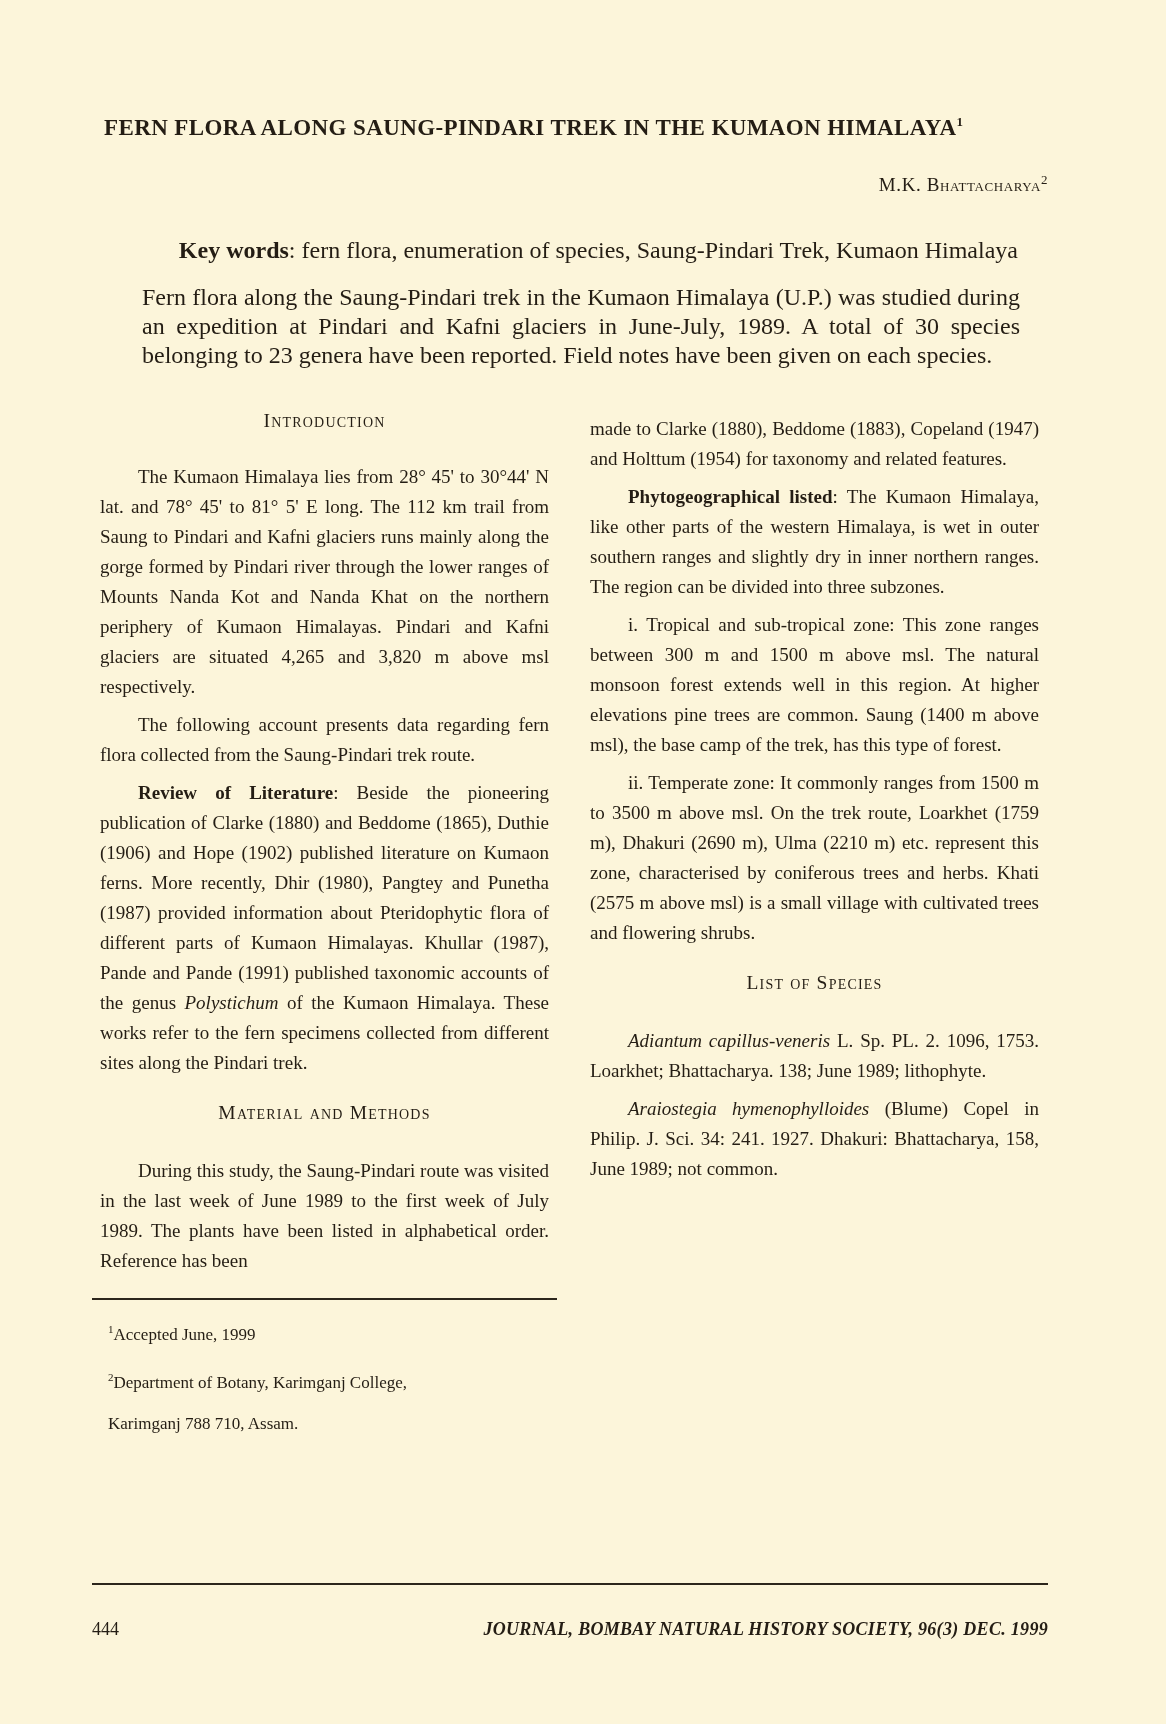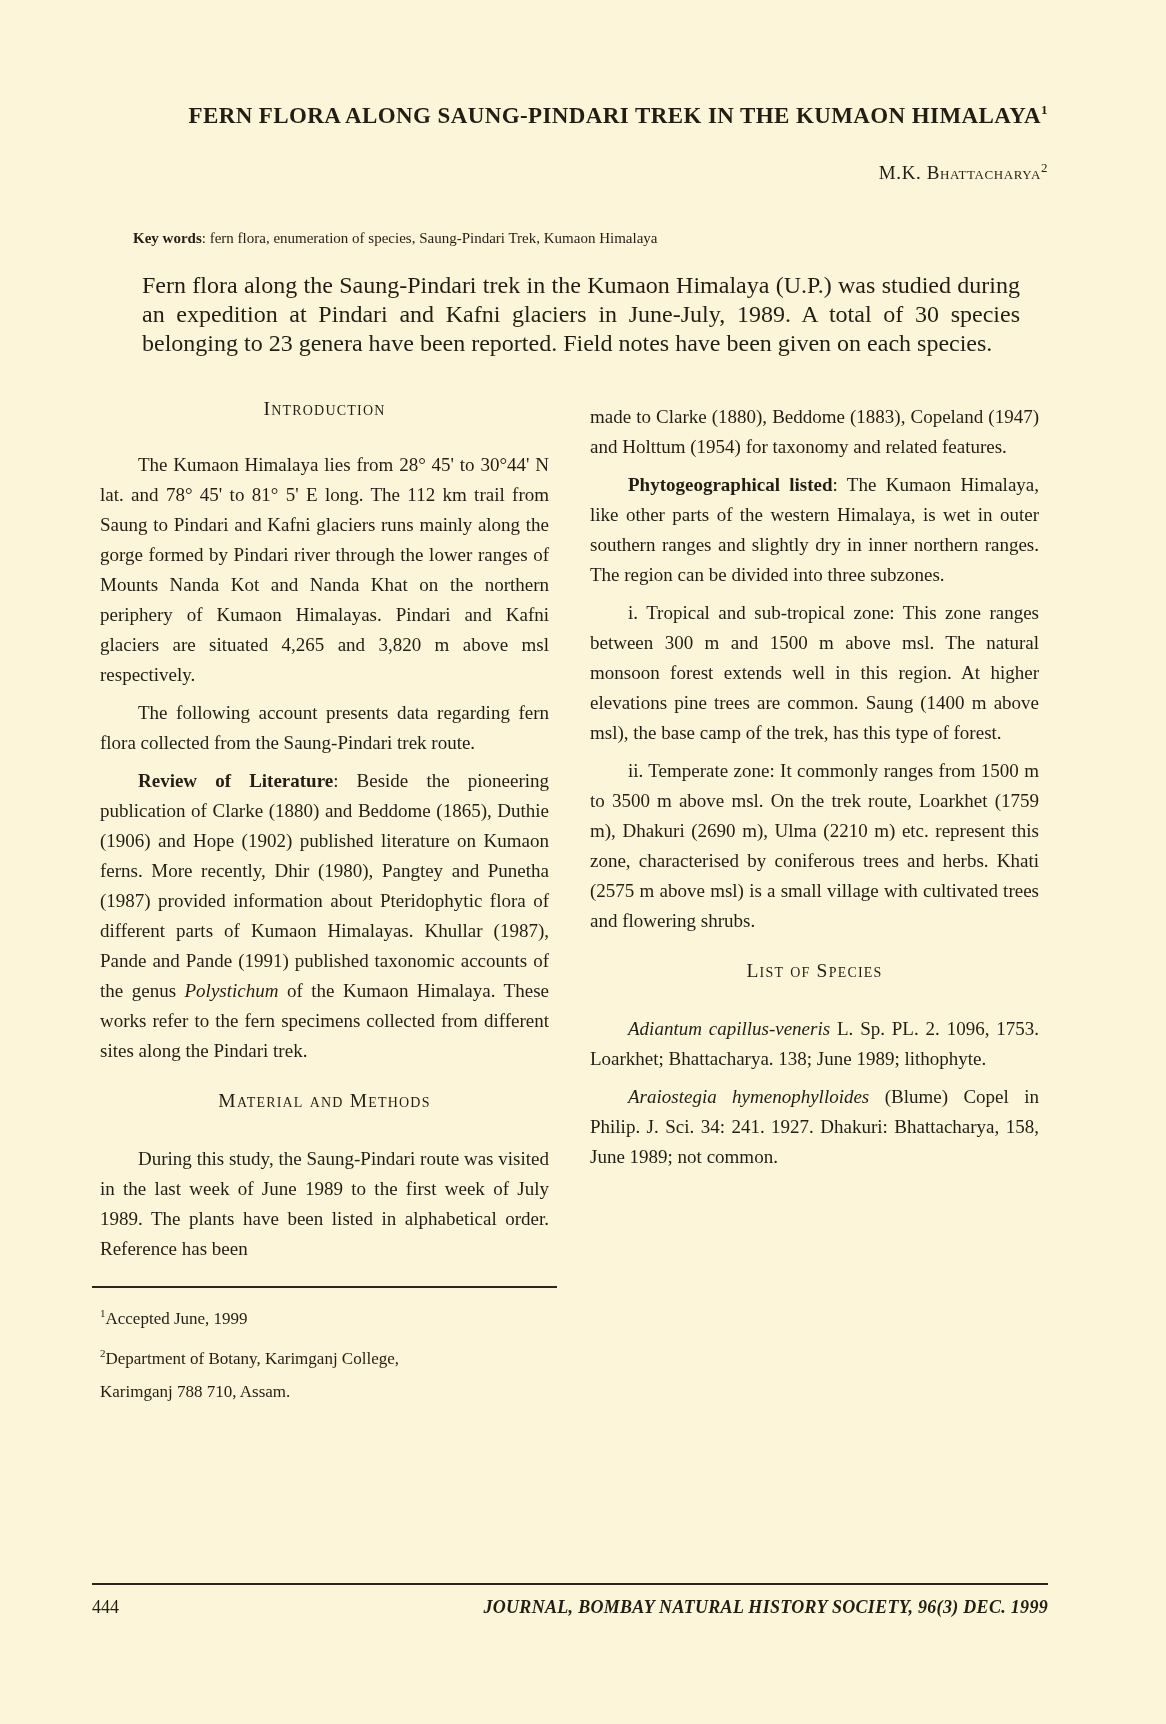--- a/index.html
+++ b/index.html
@@ -13,39 +13,40 @@
     height: 1724px;
     margin: 0 auto;
     background: #fcf5da;
     color: #241d14;
     font-family: "Liberation Serif", "DejaVu Serif", serif;
     box-sizing: border-box;
     padding: 96px 118px 0 92px;
     overflow: hidden;
   }
   .title {
-    margin: 0;
-    text-align: right;
+    margin: 12px;
+    text-align: left;
     font-size: 23px;
     font-weight: 600;
     letter-spacing: 0.4px;
     line-height: 28px;
   }
   .title sup, .author sup { font-size: 13px; }
   .author {
     margin-top: 30px;
     text-align: right;
     font-size: 19px;
     font-variant: small-caps;
     letter-spacing: 0.6px;
   }
   .keywords {
     margin: 42px 30px 0 41px;
-    font-size: 15px;
+    font-size: 24px;
     line-height: 25px;
+    text-align: right;
   }
   .abstract {
     margin: 20px 28px 0 50px;
     font-size: 24px;
     line-height: 29px;
     text-align: justify;
   }
   .columns {
     display: flex;
     gap: 25px;
@@ -71,29 +72,29 @@
   .sec.mid { margin-top: 20px; margin-bottom: 28px; }
   .footnote-rule {
     border: none;
     border-top: 2px solid #2c261c;
     margin: 22px 0 12px 0;
   }
   .footnotes {
     font-size: 17px;
     line-height: 26px;
   }
-  .footnotes p { margin: 8px; }
+  .footnotes p { margin: 16px; }
   .footnotes sup { font-size: 11px; }
   .footer-wrap {
     position: absolute;
     left: 92px;
     right: 118px;
     top: 1583px;
     border-top: 2.5px solid #2c261c;
-    padding-top: 12px;
+    padding-top: 34px;
     display: flex;
     justify-content: space-between;
     align-items: baseline;
     font-size: 18px;
   }
   .journal-citation {
     font-style: italic;
     letter-spacing: 0.3px;
     font-weight: bold;
   }

